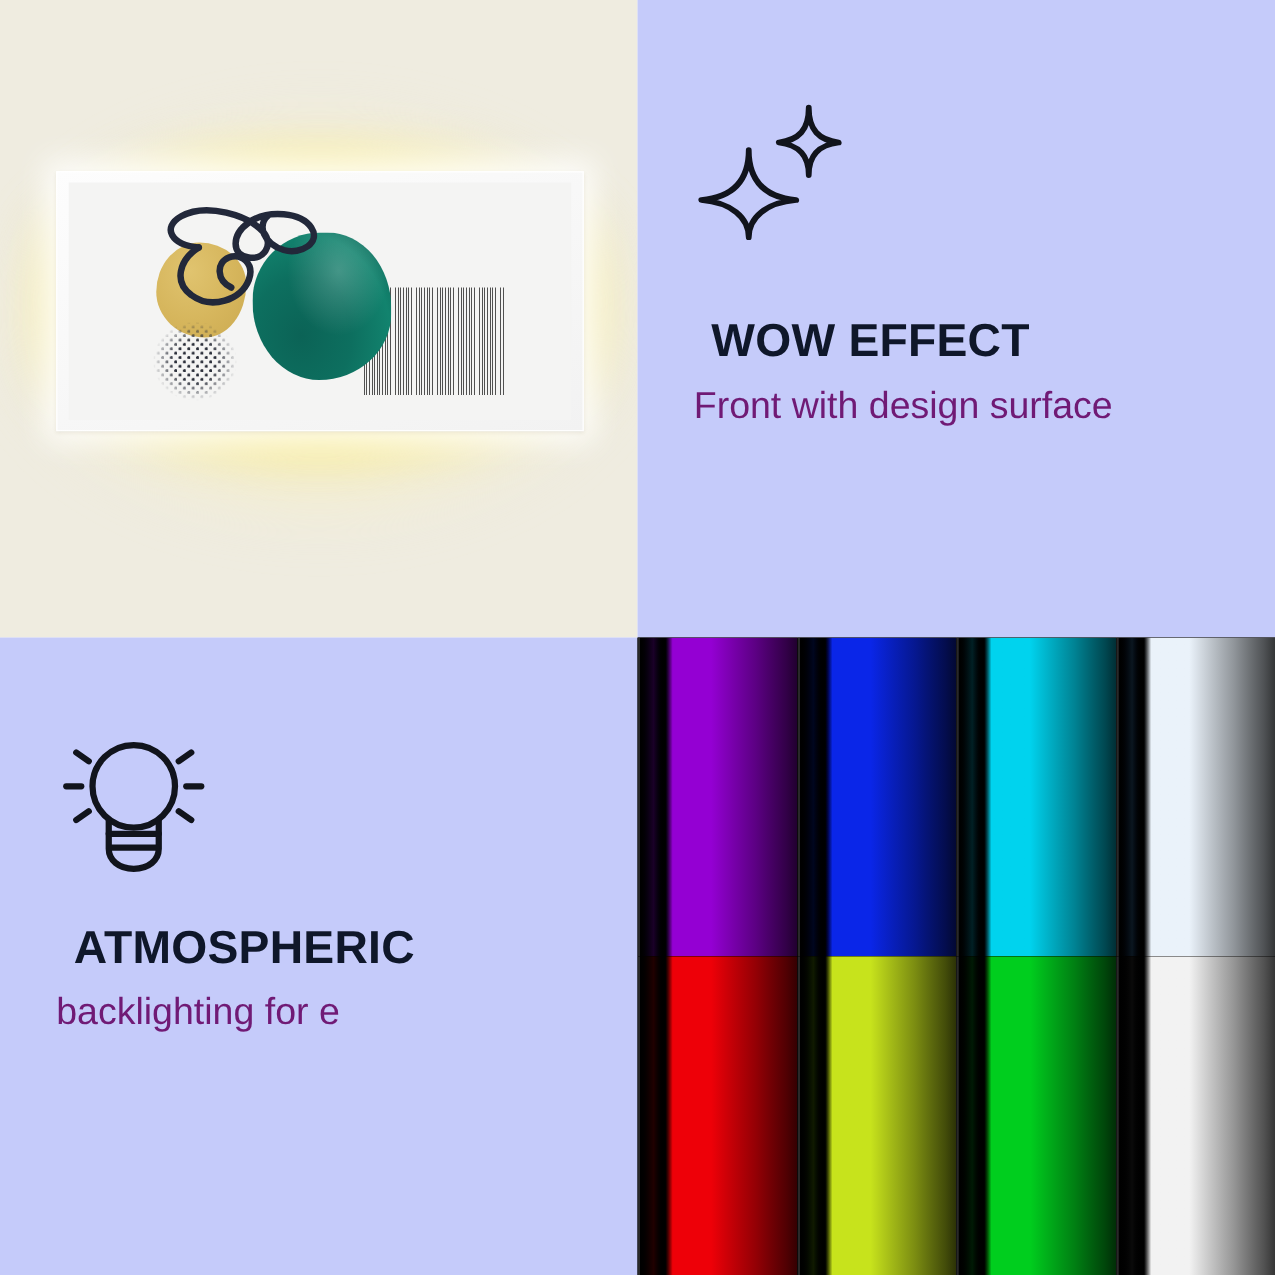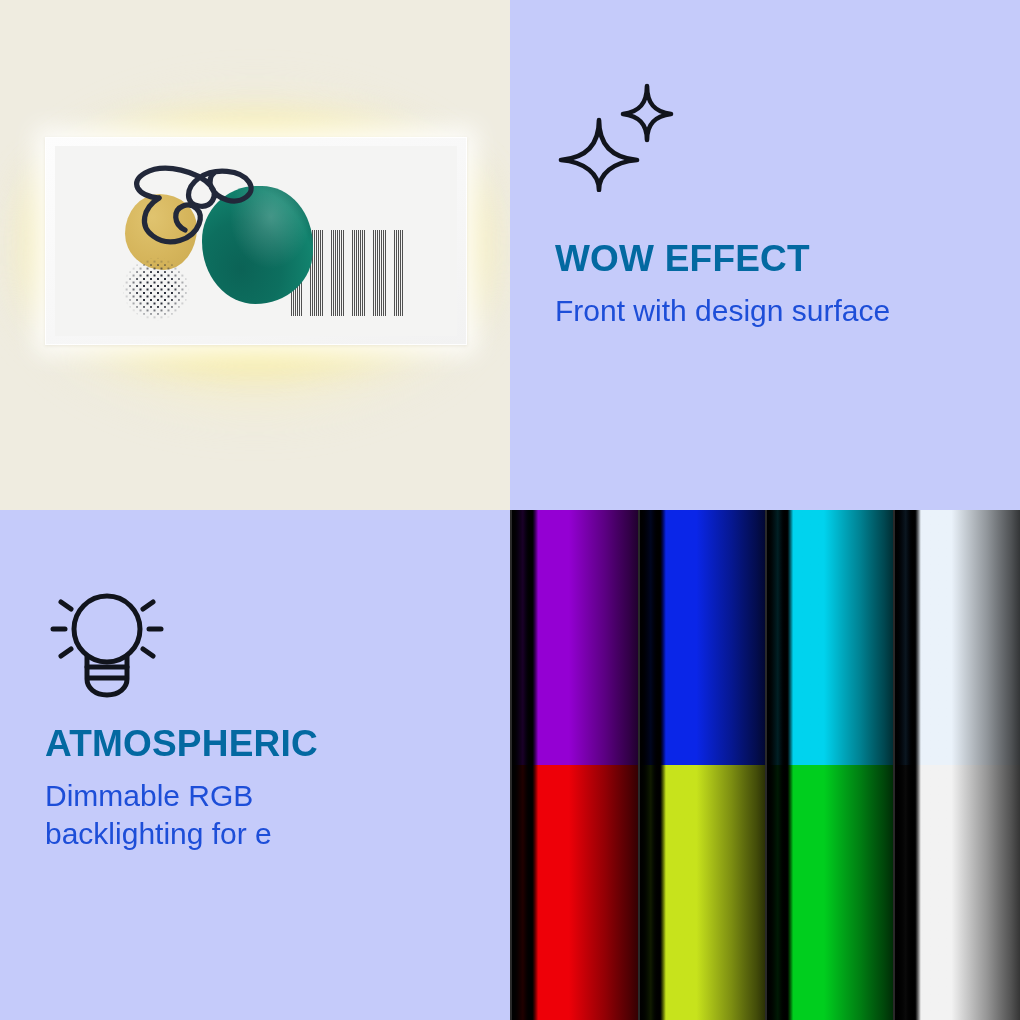--- a/index.html
+++ b/index.html
@@ -159,36 +159,36 @@
     position: absolute;
   }
   .icon-wow  { left: 45px;  top: 80px;  width: 130px; height: 112px; }
   .icon-bulb { left: 45px;  top: 72px;  width: 124px; height: 118px; }
 
   .feature-text { position: absolute; left: 45px; }
   .t-wow  { top: 240px; width: 440px; }
   .t-atmo { top: 215px; width: 440px; }
 
   .headline {
-    margin: 0;
+    margin: 14px;
     font-family: "Liberation Sans", sans-serif;
     font-weight: 700;
     font-size: 37px;
     letter-spacing: 0.2px;
     line-height: 1.02;
-    color: #0369a1;
+    color: #0f172a;
     white-space: nowrap;
   }
   .subline {
     margin: 14px 0 0 0;
     font-family: "Liberation Sans", sans-serif;
     font-weight: 400;
     font-size: 30px;
     line-height: 1.28;
-    color: #1d4ed8;
+    color: #701a75;
   }
   .subline .ln { display: block; }
 
   
   .q-br { background: #000000; }
   .swatch-grid {
     position: absolute;
     inset: 0;
     display: grid;
     grid-template-columns: repeat(4, 1fr);
@@ -271,21 +271,20 @@
         <line x1="16" y1="20" x2="26" y2="27"></line>
         <line x1="98" y1="27" x2="108" y2="20"></line>
         <line x1="16" y1="74" x2="26" y2="67"></line>
         <line x1="98" y1="67" x2="108" y2="74"></line>
       </g>
     </svg>
 
     <div class="feature-text t-atmo">
       <h2 class="headline">ATMOSPHERIC</h2>
       <p class="subline">
-        <span class="ln">Dimmable RGB</span>
         <span class="ln">backlighting for e</span>
       </p>
     </div>
   </div>
 
   <div class="quad q-br">
     <div class="swatch-grid" id="swatch-grid">
         <div class="swatch" title="Purple">
           <div class="bar" style="background: linear-gradient(90deg, rgb(0, 0, 0) 0%, rgb(26, 0, 40) 10%, rgb(0, 0, 0) 17%, rgb(148, 0, 211) 22%, rgb(148, 0, 211) 46%, color-mix(in srgb, rgb(148, 0, 211) 62%, rgb(0, 0, 0)) 74%, color-mix(in srgb, rgb(148, 0, 211) 34%, rgb(0, 0, 0)) 93%, color-mix(in srgb, rgb(148, 0, 211) 22%, rgb(0, 0, 0)) 100%);"></div>
           <div class="seam"></div>

